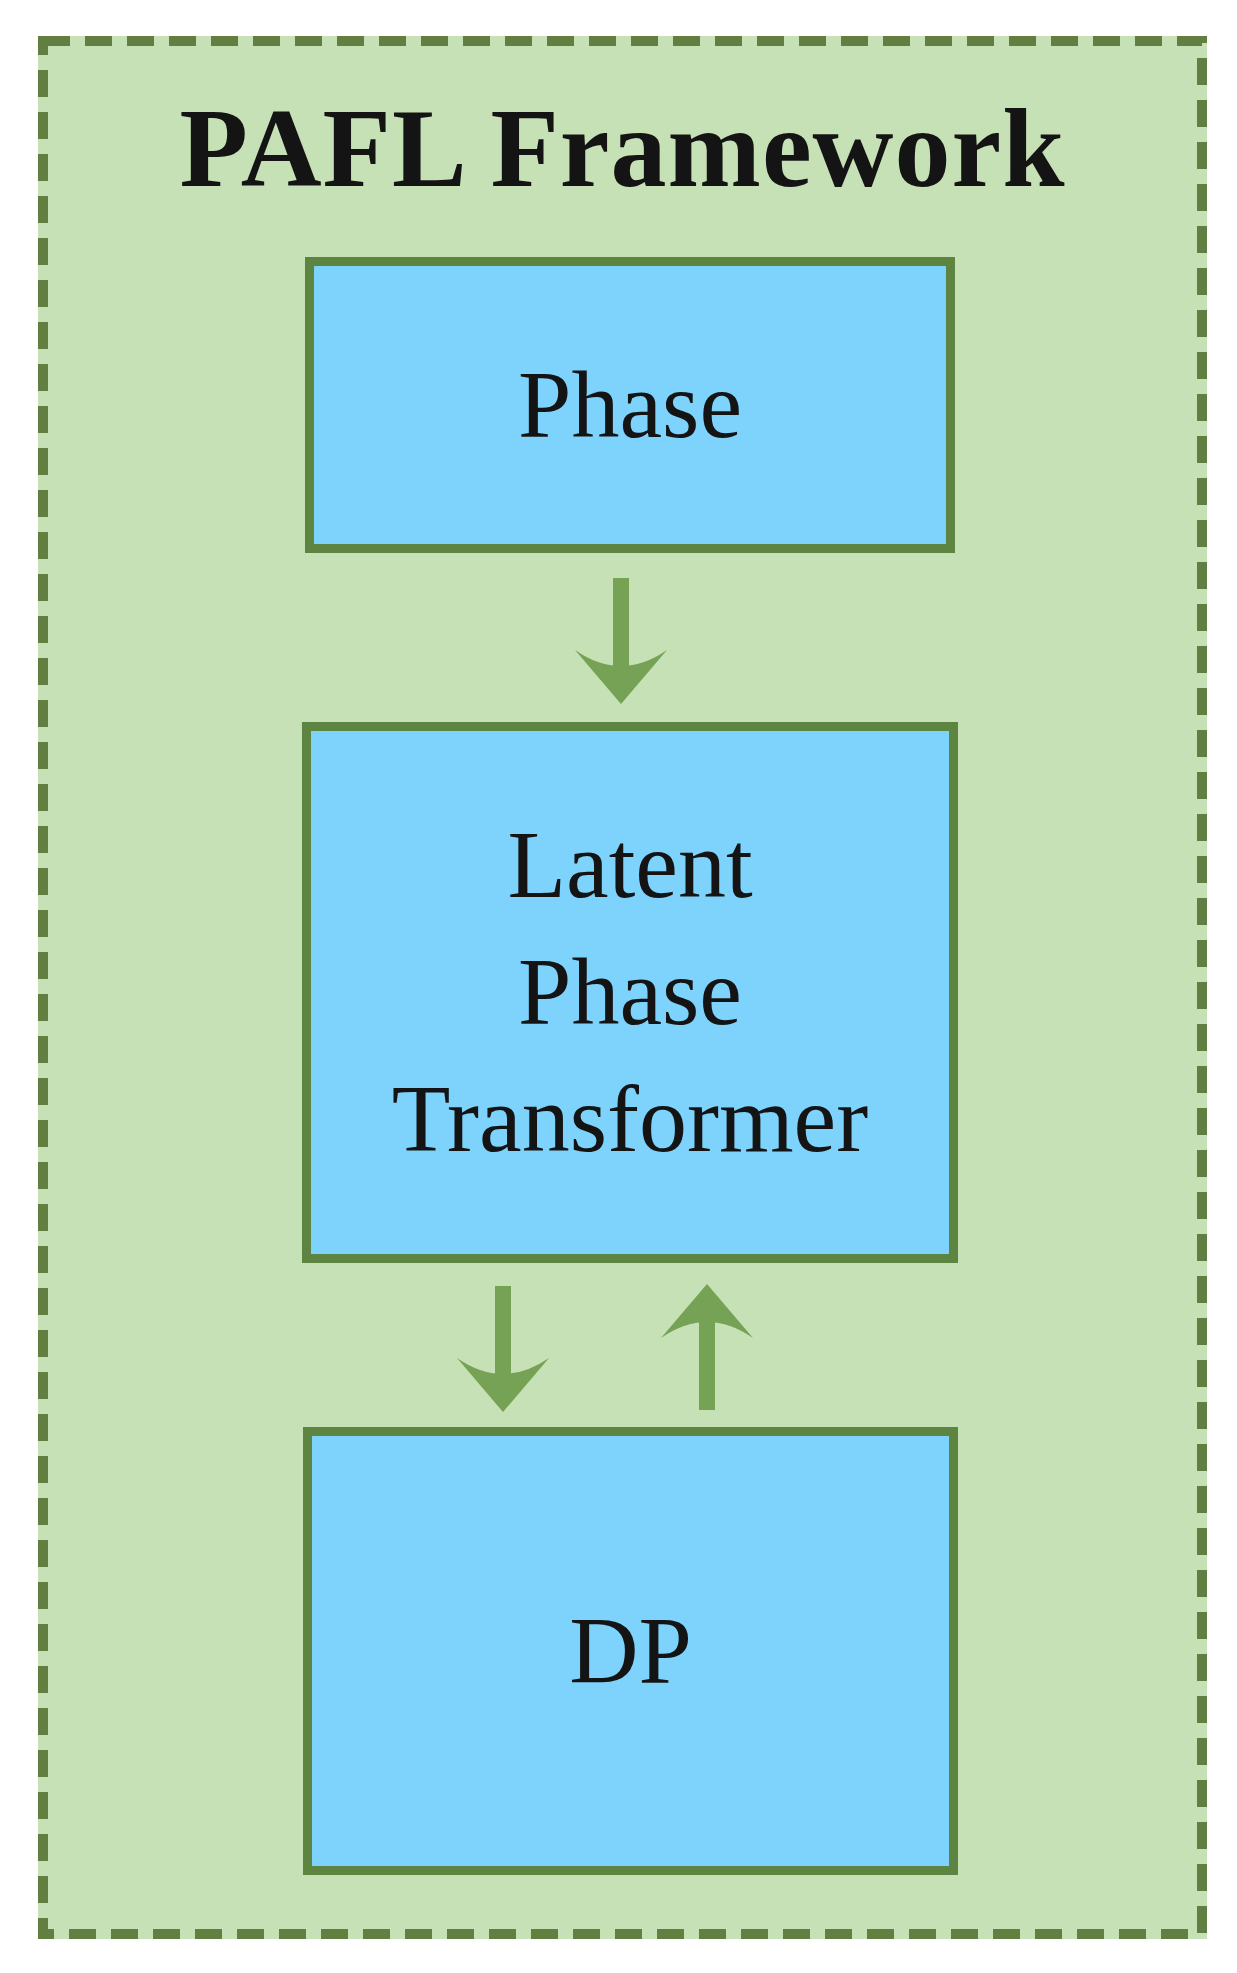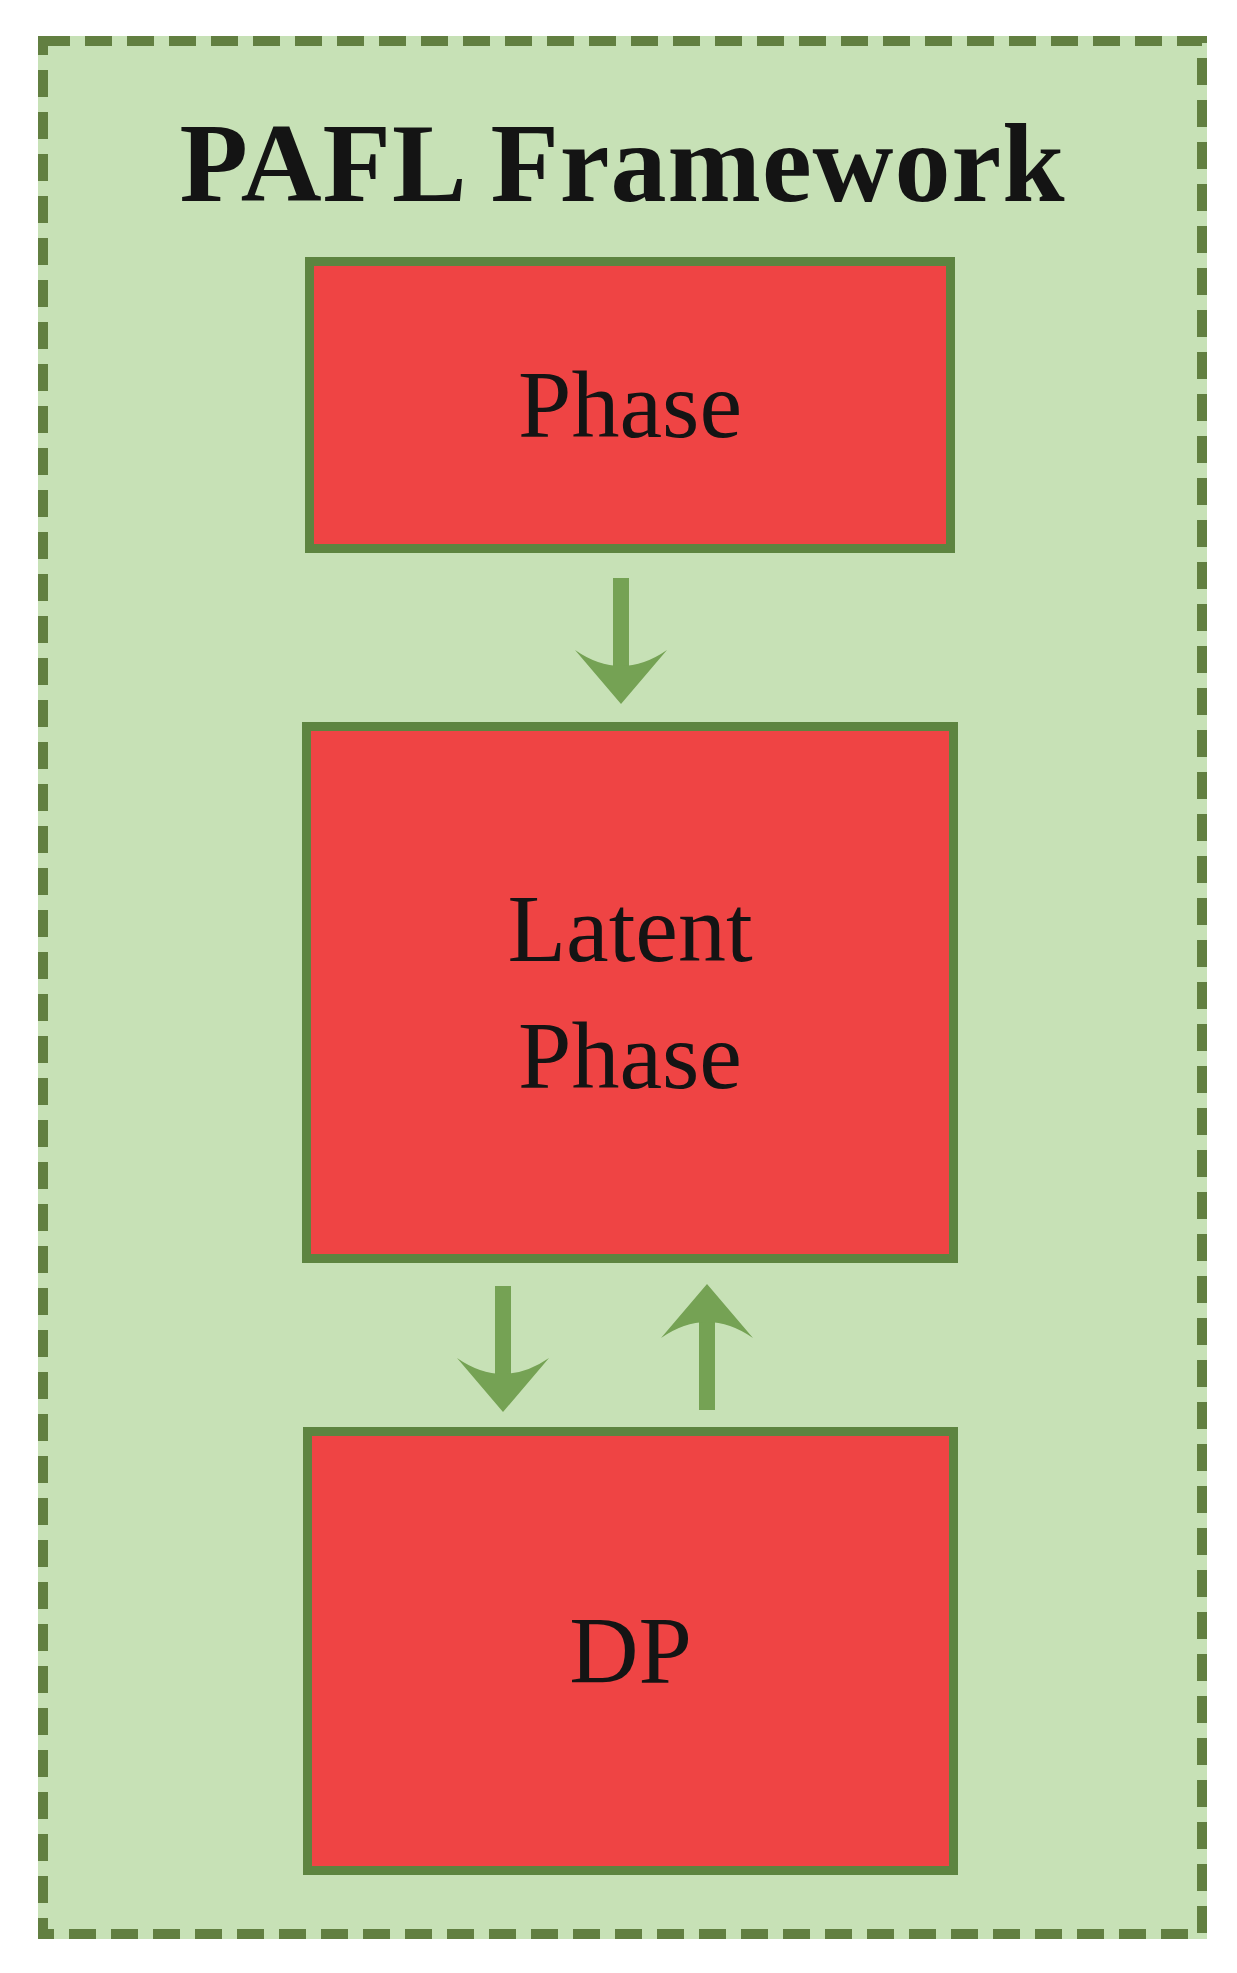--- a/index.html
+++ b/index.html
@@ -43,26 +43,25 @@
     top: 46px;
     left: 0;
     width: 100%;
     text-align: center;
     font-size: 112px;
     font-weight: bold;
     line-height: 1.18;
     color: var(--text-black);
     letter-spacing: 1px;
     white-space: nowrap;
-    margin-top: 15px;
   }
   .node {
     position: absolute;
     box-sizing: border-box;
-    background: #ef4444;
+    background: #7dd3fc;
     border: 9px solid var(--box-border);
     display: flex;
     align-items: center;
     justify-content: center;
   }
   .node-label {
     text-align: center;
     font-size: 96px;
     line-height: 1.32;
     color: var(--text-black);
@@ -104,20 +103,21 @@
       <svg viewBox="0 0 96 126" aria-hidden="true">
         <rect x="40" y="0" width="16" height="96"></rect>
         <path d="M48,126 L2,72 Q48,104 94,72 Z"></path>
       </svg>
     </div>
 
     <div class="node" id="box-latent-transformer">
       <div class="node-label">
           <div>Latent</div>
           <div>Phase</div>
+          <div>Transformer</div>
         </div>
     </div>
 
     <div class="arrow" id="arrow-transformer-to-inverter">
       <svg viewBox="0 0 96 126" aria-hidden="true">
         <rect x="40" y="0" width="16" height="96"></rect>
         <path d="M48,126 L2,72 Q48,104 94,72 Z"></path>
       </svg>
     </div>
 

